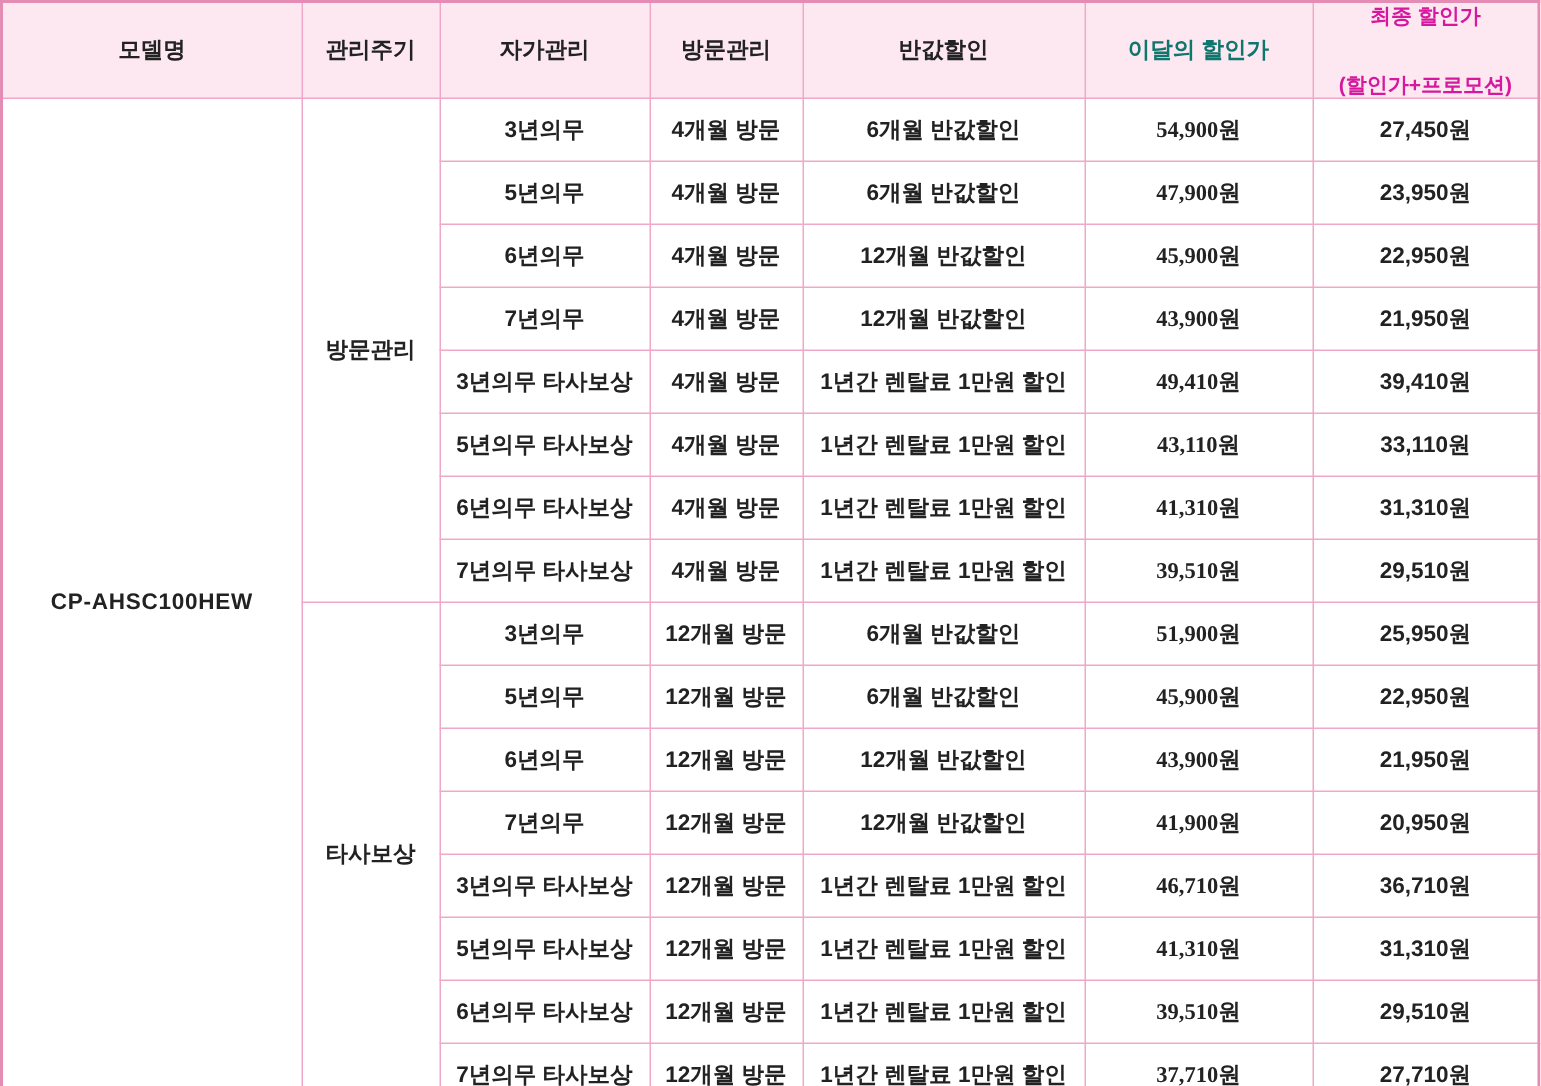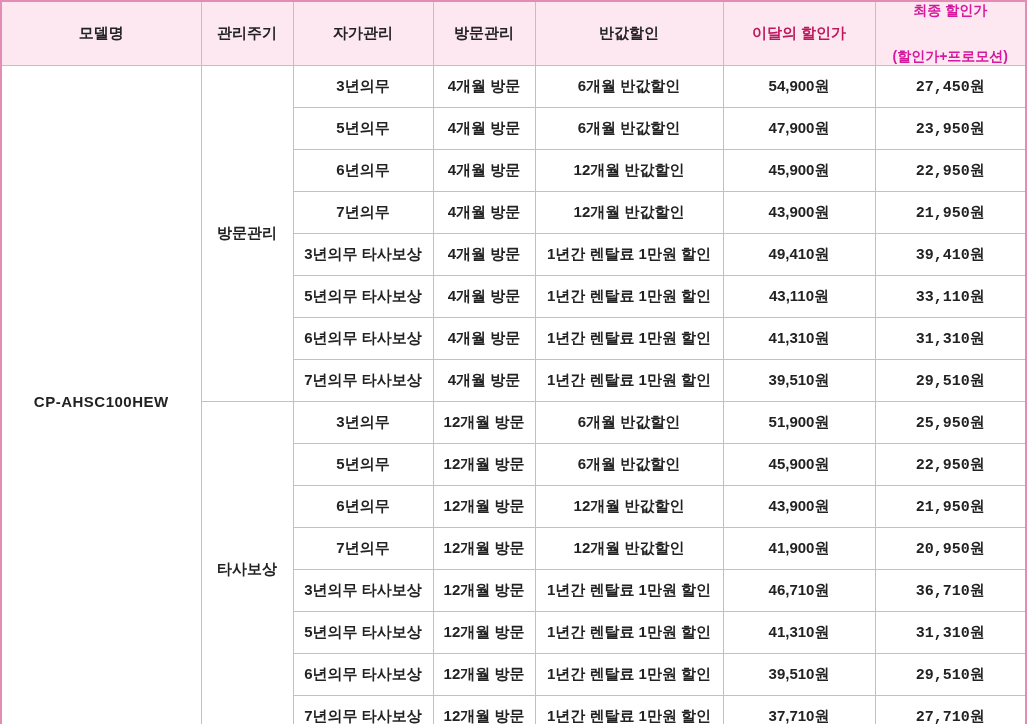--- a/index.html
+++ b/index.html
@@ -34,21 +34,21 @@
   table.price-table {
     border: 2px solid #e48cb4;
   }
   thead th {
     background: #fde8f1;
     height: 50px;
     font-size: 15px;
     color: #1a1a1a;
   }
   thead th.accent-head {
-    color: #be185d;
+    color: #0f766e;
   }
   thead th.accent-head2 {
     color: #d6189e;
     font-size: 14px;
     line-height: 1.25;
   }
   col.c-model   { width: 200px; }
   col.c-type    { width: 92px; }
   col.c-term    { width: 140px; }
   col.c-cycle   { width: 102px; }
@@ -64,25 +64,25 @@
   td.type-cell {
     font-size: 15px;
   }
   tbody td {
     height: 41px;
     background: #ffffff;
   }
   td.price-month {
     color: #7b2fbe;
     font-size: 16px;
+    font-family: Liberation Serif, serif;
   }
   td.price-final {
     color: #7b2fbe;
     font-size: 16px;
-    font-family: Liberation Mono, monospace;
   }
   td.term-cell, td.cycle-cell, td.promo-cell {
     font-size: 14.5px;
   }
   .head-line2 { display: block; margin-top: 28px; }
 </style>
 </head>
 <body>
 
 <table class="price-table">

